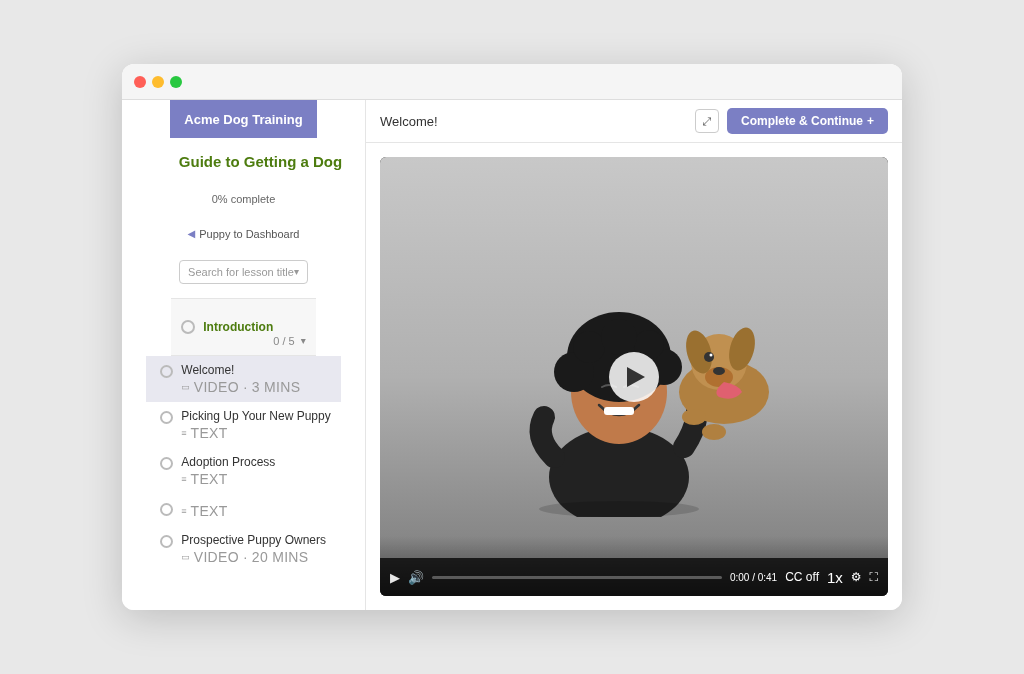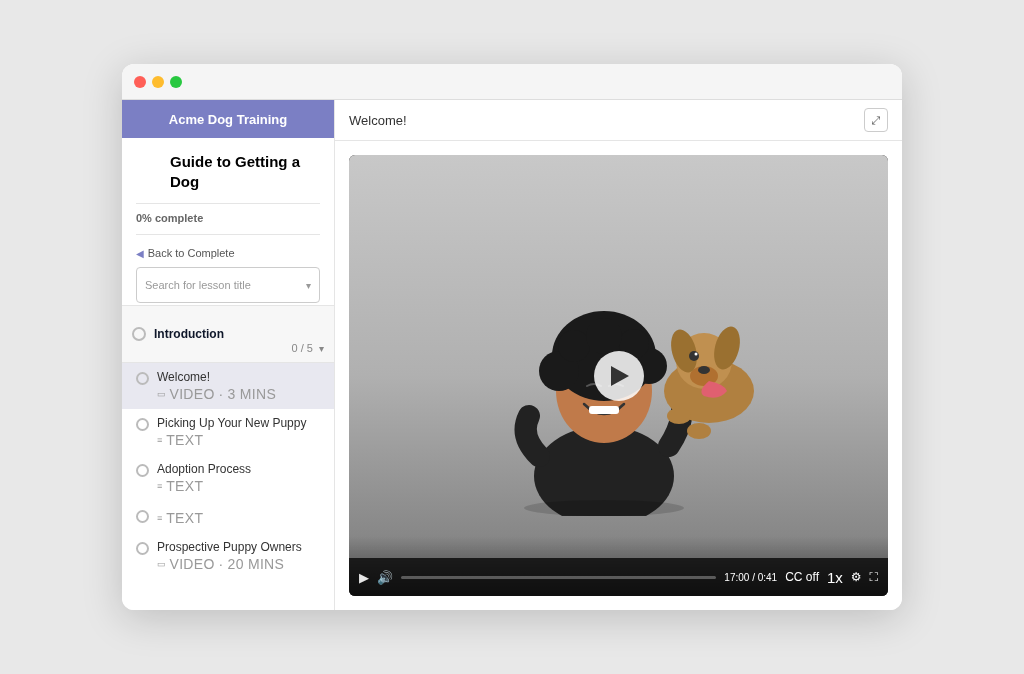--- a/index.html
+++ b/index.html
@@ -43,81 +43,82 @@
     .tl-green { background: #28c840; }
 
     
     .app-body {
       display: flex;
       height: 510px;
     }
 
     
     .sidebar {
-      width: 213px;
+      width: 244px;
       border-right: 1px solid #e5e5e5;
       display: flex;
       flex-direction: column;
       background: #fff;
       flex-shrink: 0;
+      align-items: center;
     }
 
     .sidebar-header {
       background: #7b7fc4;
       padding: 10px 14px;
       text-align: center;
     }
     .sidebar-header-title {
       color: #fff;
       font-size: 13px;
       font-weight: 600;
     }
 
     .sidebar-course-title {
       padding: 14px 14px 4px;
       font-size: 15px;
       font-weight: 700;
-      color: #000000;
+      color: #4d7c0f;
       line-height: 1.3;
       margin-left: 34px;
     }
     .sidebar-divider {
       height: 1px;
       background: #e5e5e5;
       margin: 8px 14px;
     }
     .sidebar-progress {
       padding: 0 14px 4px;
       font-size: 11px;
       color: #666;
-      font-weight: 700;
+      font-weight: 400;
     }
     .sidebar-divider2 {
       height: 1px;
       background: #e5e5e5;
       margin: 6px 14px;
     }
     .back-to-dashboard {
       padding: 6px 14px;
       font-size: 11px;
       color: #555;
       display: flex;
       align-items: center;
       gap: 4px;
       cursor: pointer;
     }
     .back-to-dashboard .arrow-icon {
       color: #7b7fc4;
       font-size: 10px;
     }
     .search-box {
-      margin: 2px 14px;
+      margin: 14px 14px;
       border: 1px solid #ccc;
       border-radius: 4px;
-      padding: 11px 8px;
+      padding: 5px 8px;
       font-size: 11px;
       color: #999;
       display: flex;
       align-items: center;
       justify-content: space-between;
       cursor: pointer;
     }
     .search-box .chevron {
       font-size: 10px;
       color: #999;
@@ -142,21 +143,21 @@
     .section-circle {
       width: 14px;
       height: 14px;
       border-radius: 50%;
       border: 2px solid #bbb;
       flex-shrink: 0;
     }
     .section-title {
       font-size: 12px;
       font-weight: 600;
-      color: #0f172a;
+      color: #4d7c0f;
     }
     .section-count {
       font-size: 11px;
       color: #888;
     }
     .section-chevron {
       font-size: 10px;
       color: #888;
     }
 
@@ -409,21 +410,21 @@
       <div class="sidebar-course-title">Guide to Getting a Dog</div>
 
       <div class="sidebar-divider"></div>
 
       <div class="sidebar-progress">0% complete</div>
 
       <div class="sidebar-divider2"></div>
 
       <div class="back-to-dashboard">
         <span class="arrow-icon">◀</span>
-        <span>Back to Complete</span>
+        <span>Puppy to Dashboard</span>
       </div>
 
       <div class="search-box">
         <span>Search for lesson title</span>
         <span class="chevron">▾</span>
       </div>
 
       <div class="section-header">
         <div class="section-header-left">
           <div class="section-circle"></div>
@@ -499,20 +500,24 @@
     </div>
 
     <div class="main-content">
 
       <div class="top-bar">
         <span class="top-bar-title">Welcome!</span>
         <div class="top-bar-right">
           <div class="expand-btn">
             <span>⤢</span>
           </div>
+          <button class="complete-btn">
+            <span>Complete &amp; Continue</span>
+            <span>+</span>
+          </button>
         </div>
       </div>
 
       <div class="video-container">
         <div class="video-player">
 
           <div class="video-scene"></div>
 
           <div class="illustration">
             <svg width="340" height="280" viewBox="0 0 340 280" xmlns="http://www.w3.org/2000/svg">
@@ -585,21 +590,21 @@
             <div class="play-triangle"></div>
           </div>
 
           <div class="video-controls">
             <span class="ctrl-btn">▶</span>
             <span class="ctrl-btn">🔊</span>
             <div class="progress-bar-container">
               <div class="progress-bar-fill"></div>
             </div>
             <span class="time-display">
-              <span>17:00</span>
+              <span>0:00</span>
               <span> / </span>
               <span>0:41</span>
             </span>
             <span class="cc-btn">CC off</span>
             <span class="speed-btn">1x</span>
             <span class="settings-btn">⚙</span>
             <span class="fullscreen-btn">⛶</span>
           </div>
         </div>
       </div>

